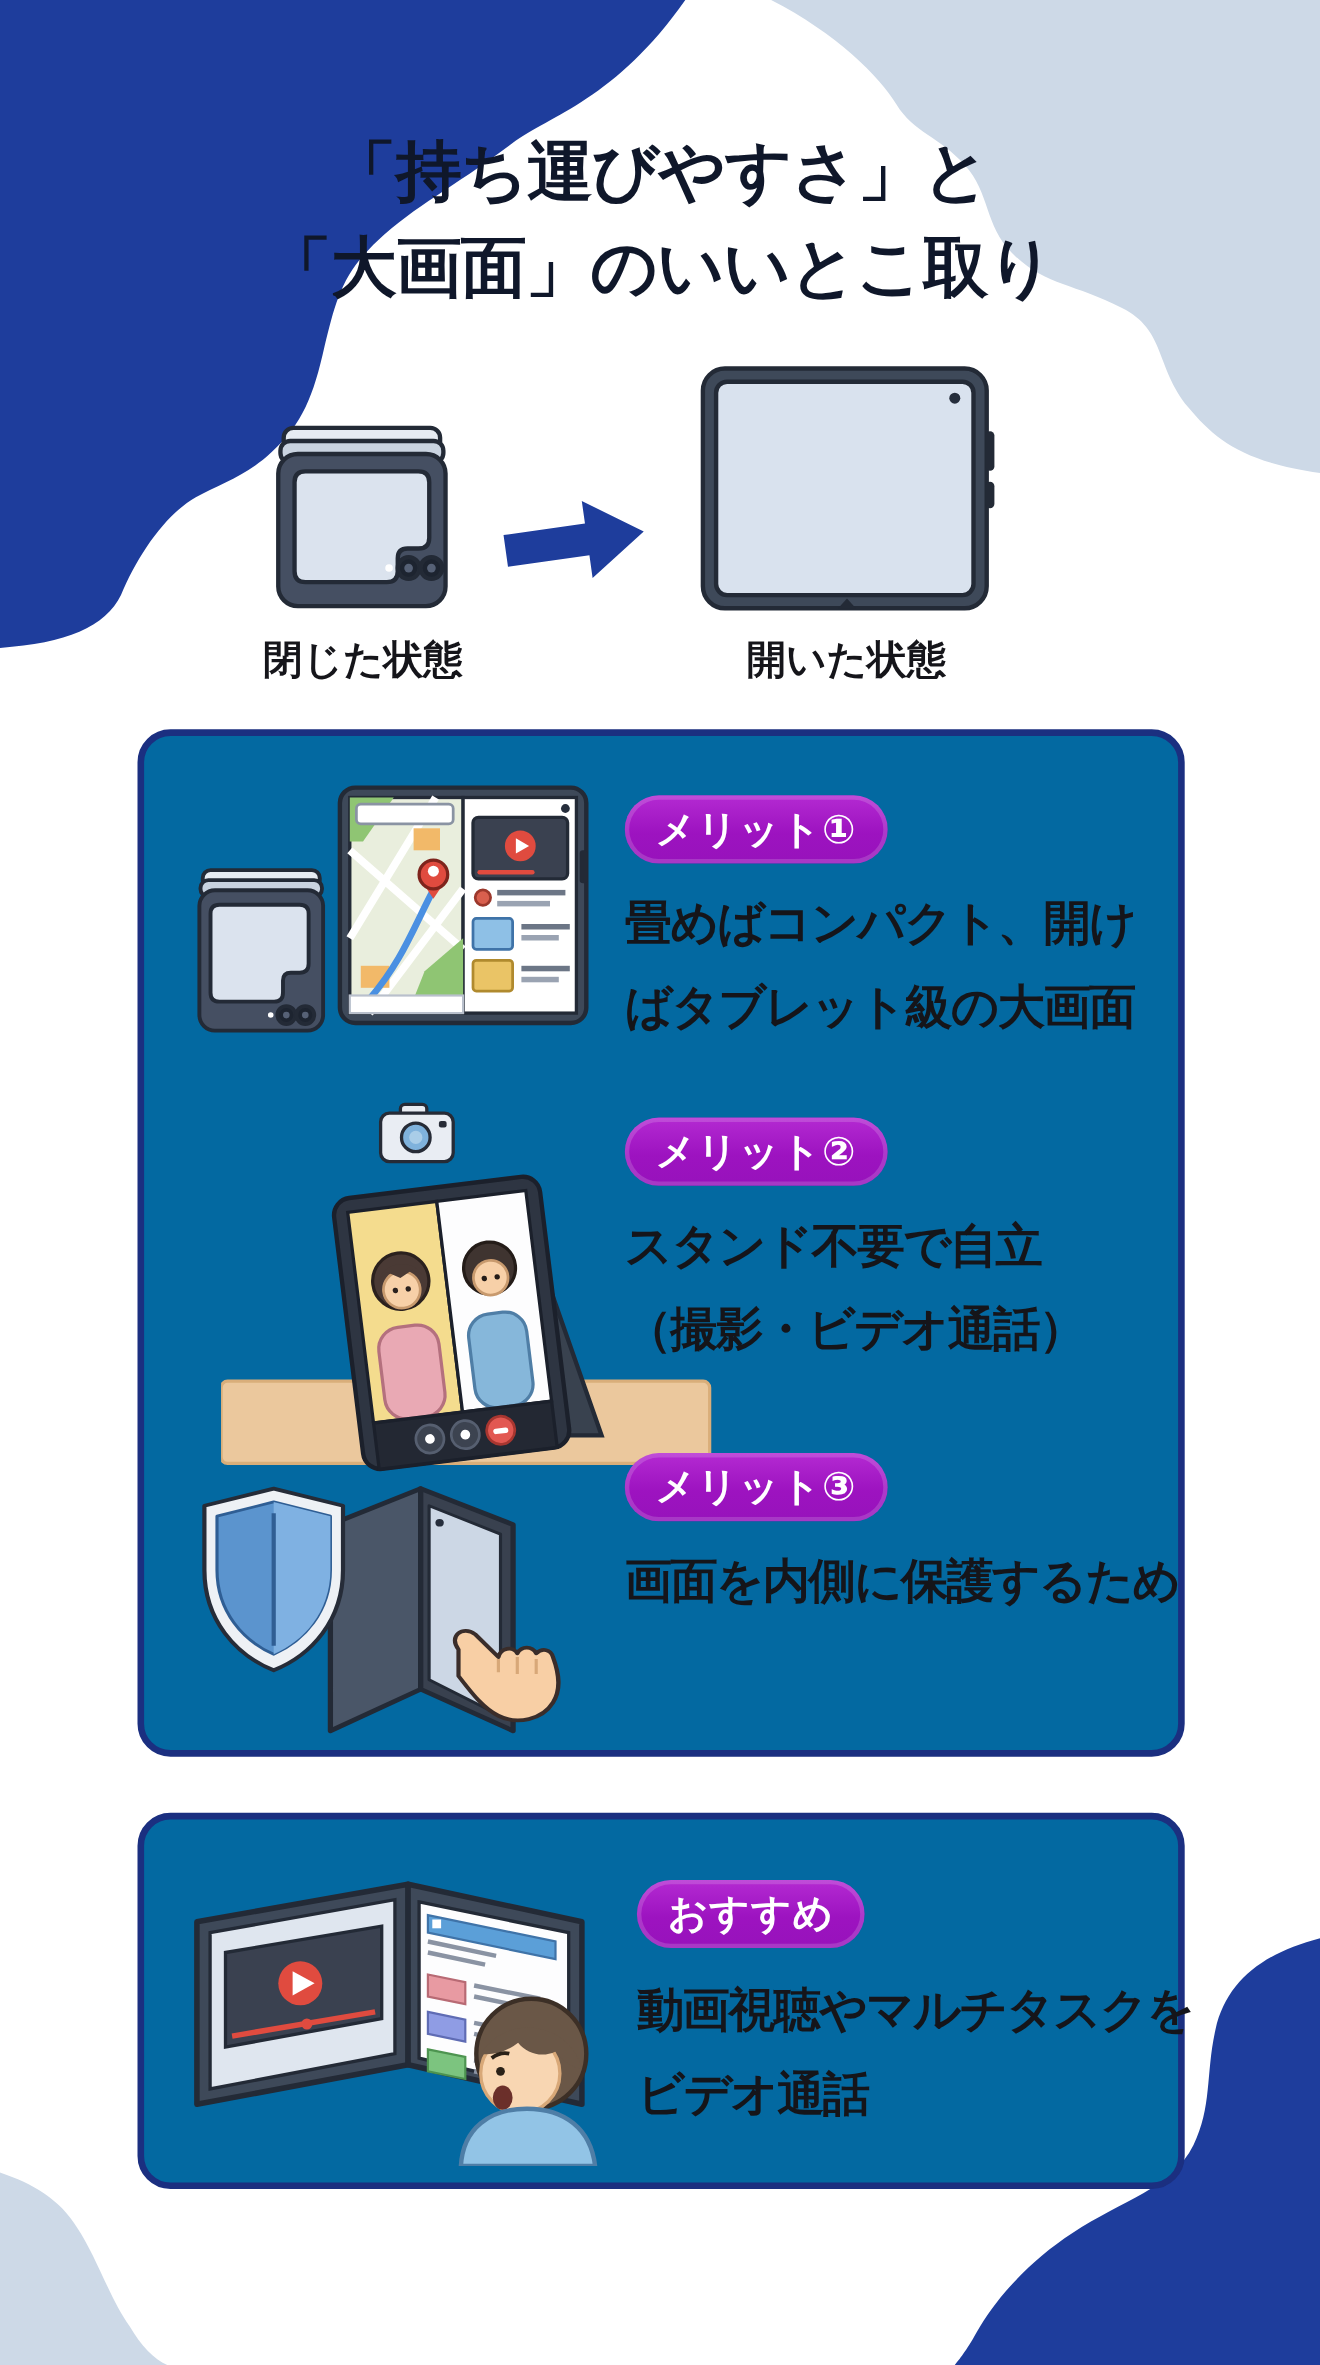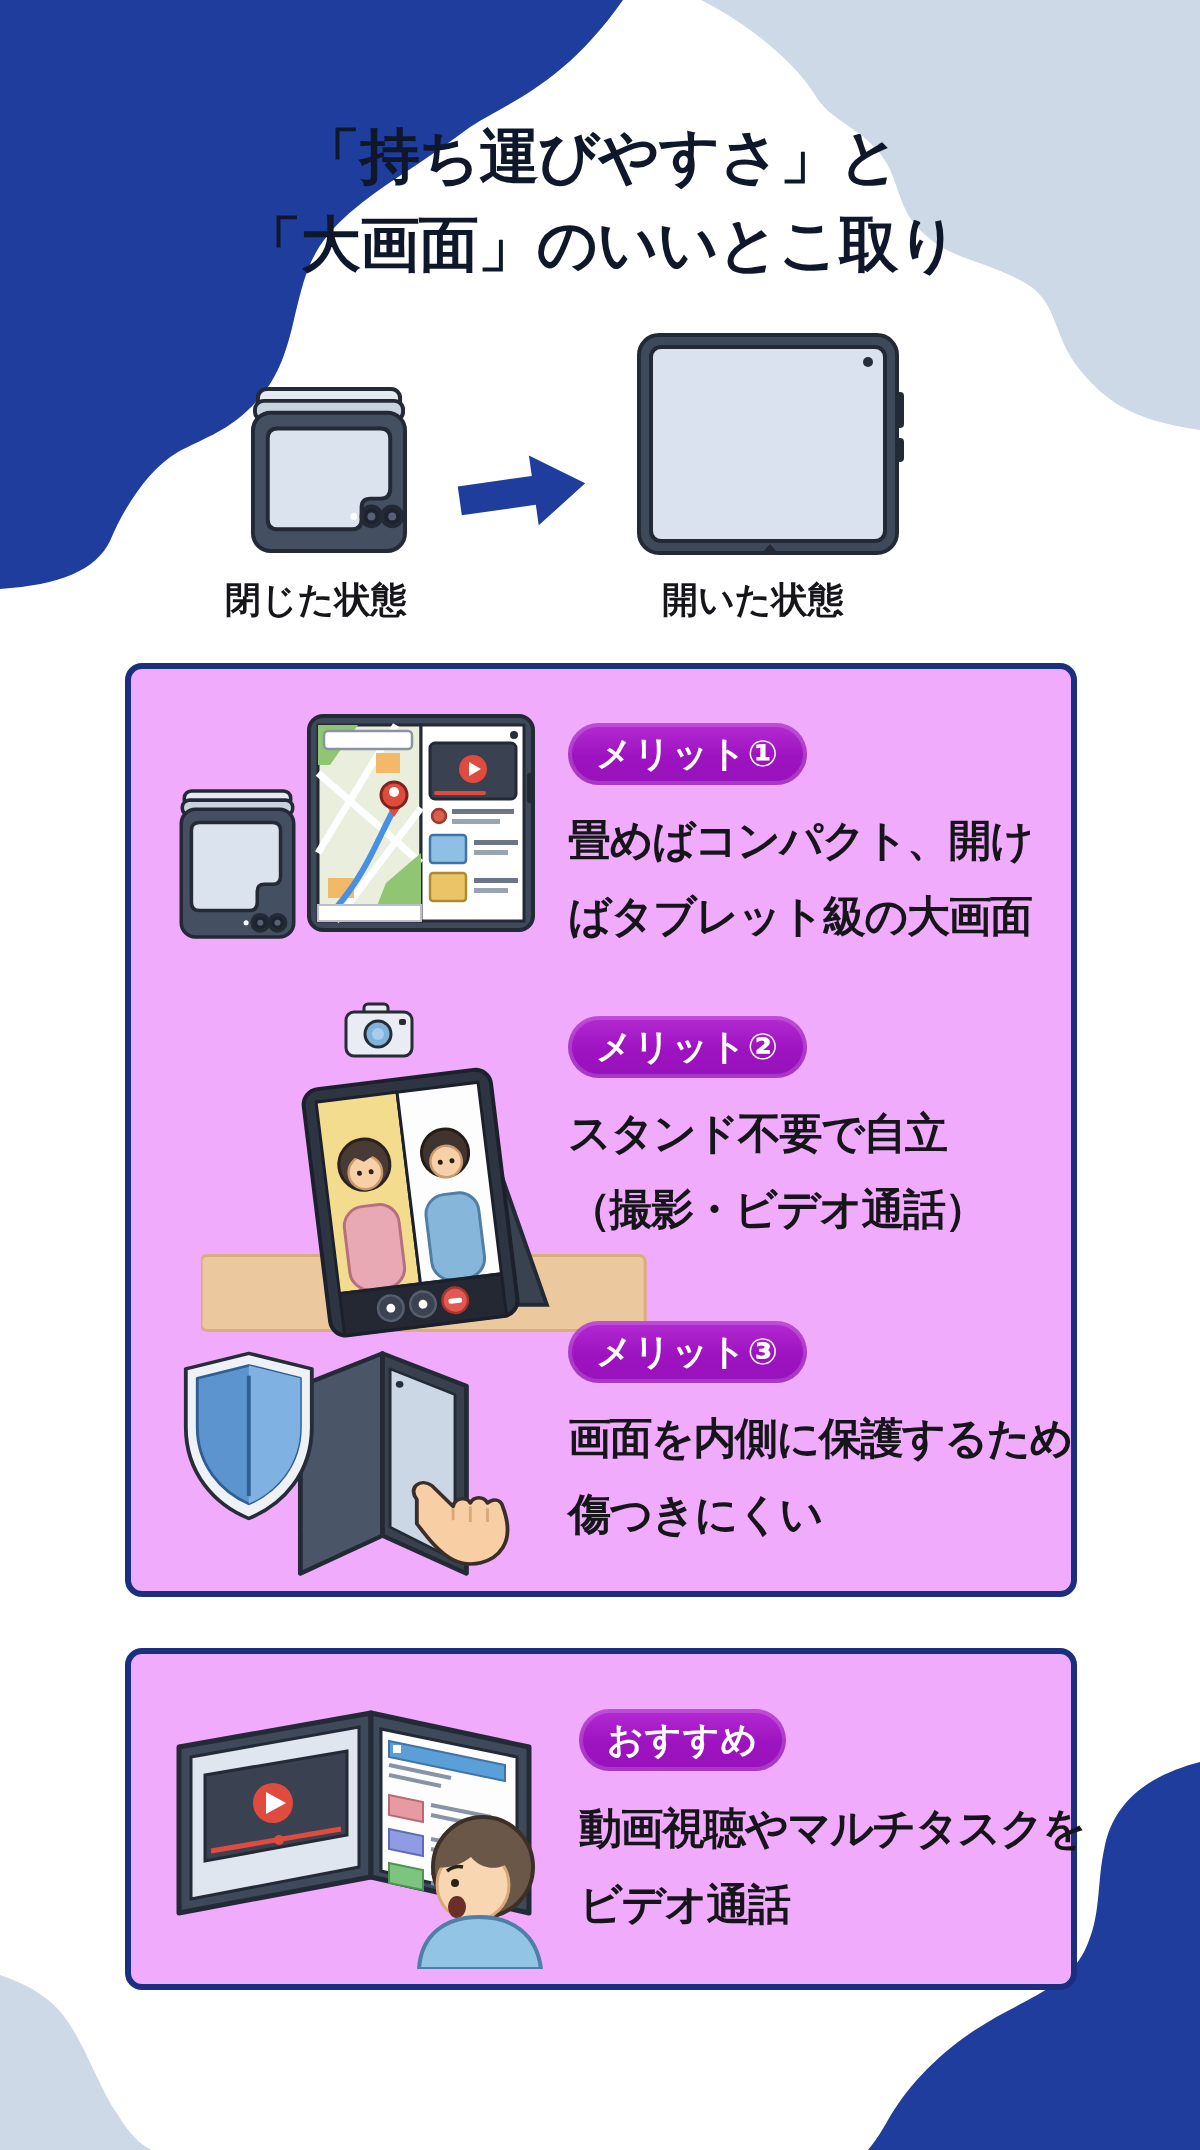--- a/index.html
+++ b/index.html
@@ -11,26 +11,26 @@
   svg{display:block;}
   
   #blob-layer{position:absolute;left:0;top:0;width:1200px;height:2150px;pointer-events:none;}
   
   .title{
     position:absolute;top:112px;left:0;width:1200px;text-align:center;
     font-size:60px;font-weight:900;line-height:88px;letter-spacing:-1px;color:#0f172a;white-space:nowrap;
   }
   
   .hero-label{
-    position:absolute;top:576px;font-size:36px;font-weight:800;text-align:left;color:#15151a;white-space:nowrap;
+    position:absolute;top:576px;font-size:36px;font-weight:800;text-align:center;color:#15151a;white-space:nowrap;
   }
   
   .big-box{
-    position:absolute;left:125px;width:940px;background:#f0abfc;
-    border:6px solid #1b2f80;border-radius:17px;
+    position:absolute;left:125px;width:940px;background:#0369a1;
+    border:6px solid #1b2f80;border-radius:30px;
   }
   #merit-box{top:663px;height:922px;}
   #recommend-box{top:1648px;height:330px;}
   
   .badge{
     position:absolute;height:62px;display:inline-flex;align-items:center;justify-content:center;
     padding:0 28px;border-radius:34px;
     background:linear-gradient(180deg,#b42ad2 0%,#9d13c0 55%,#9712bb 100%);
     box-shadow:inset 0 0 0 4px rgba(255,255,255,0.16);
     color:#ffffff;font-size:36px;font-weight:800;letter-spacing:1px;white-space:nowrap;
@@ -208,21 +208,20 @@
     </g>
     <g>
       <path d="M268 196 c-10 -14 4 -26 16 -16 l22 24 c2 -10 14 -12 18 -4 c4 -8 14 -8 18 0 c6 -6 14 -4 16 4 c6 18 8 34 0 48 c-10 18 -34 24 -52 14 c-16 -9 -28 -28 -38 -42 z" fill="#f8cfa5" stroke="#3a2d2a" stroke-width="4" stroke-linejoin="round"></path>
       <path d="M306 206 v14 M324 204 v18 M342 206 v16" stroke="#d8a878" stroke-width="3" fill="none"></path>
     </g>
   </svg>
 
   <div class="badge" style="left:437px;top:652px">メリット③</div>
   <div class="mtext" style="left:437px;top:732px">
     <div>画面を内側に保護するため</div>
-    <div>傷つきにくい</div>
   </div>
 </div>
 
 <div id="recommend-box" class="big-box">
   <svg class="abs" style="left:30px;top:45px" width="430" height="270" viewBox="0 0 430 270" preserveAspectRatio="none">
     <path d="M18 48 L210 14 L210 178 L18 214 Z" fill="#3e4959" stroke="#232a36" stroke-width="5" stroke-linejoin="round"></path>
     <path d="M210 14 L368 48 L368 214 L210 178 Z" fill="#3e4959" stroke="#232a36" stroke-width="5" stroke-linejoin="round"></path>
     <path d="M30 58 L198 28 L198 168 L30 200 Z" fill="#dfe6ef" stroke="#232a36" stroke-width="3"></path>
     <path d="M44 76 L186 52 L186 136 L44 162 Z" fill="#3a4150" stroke="#232a36" stroke-width="3"></path>
     <g>

